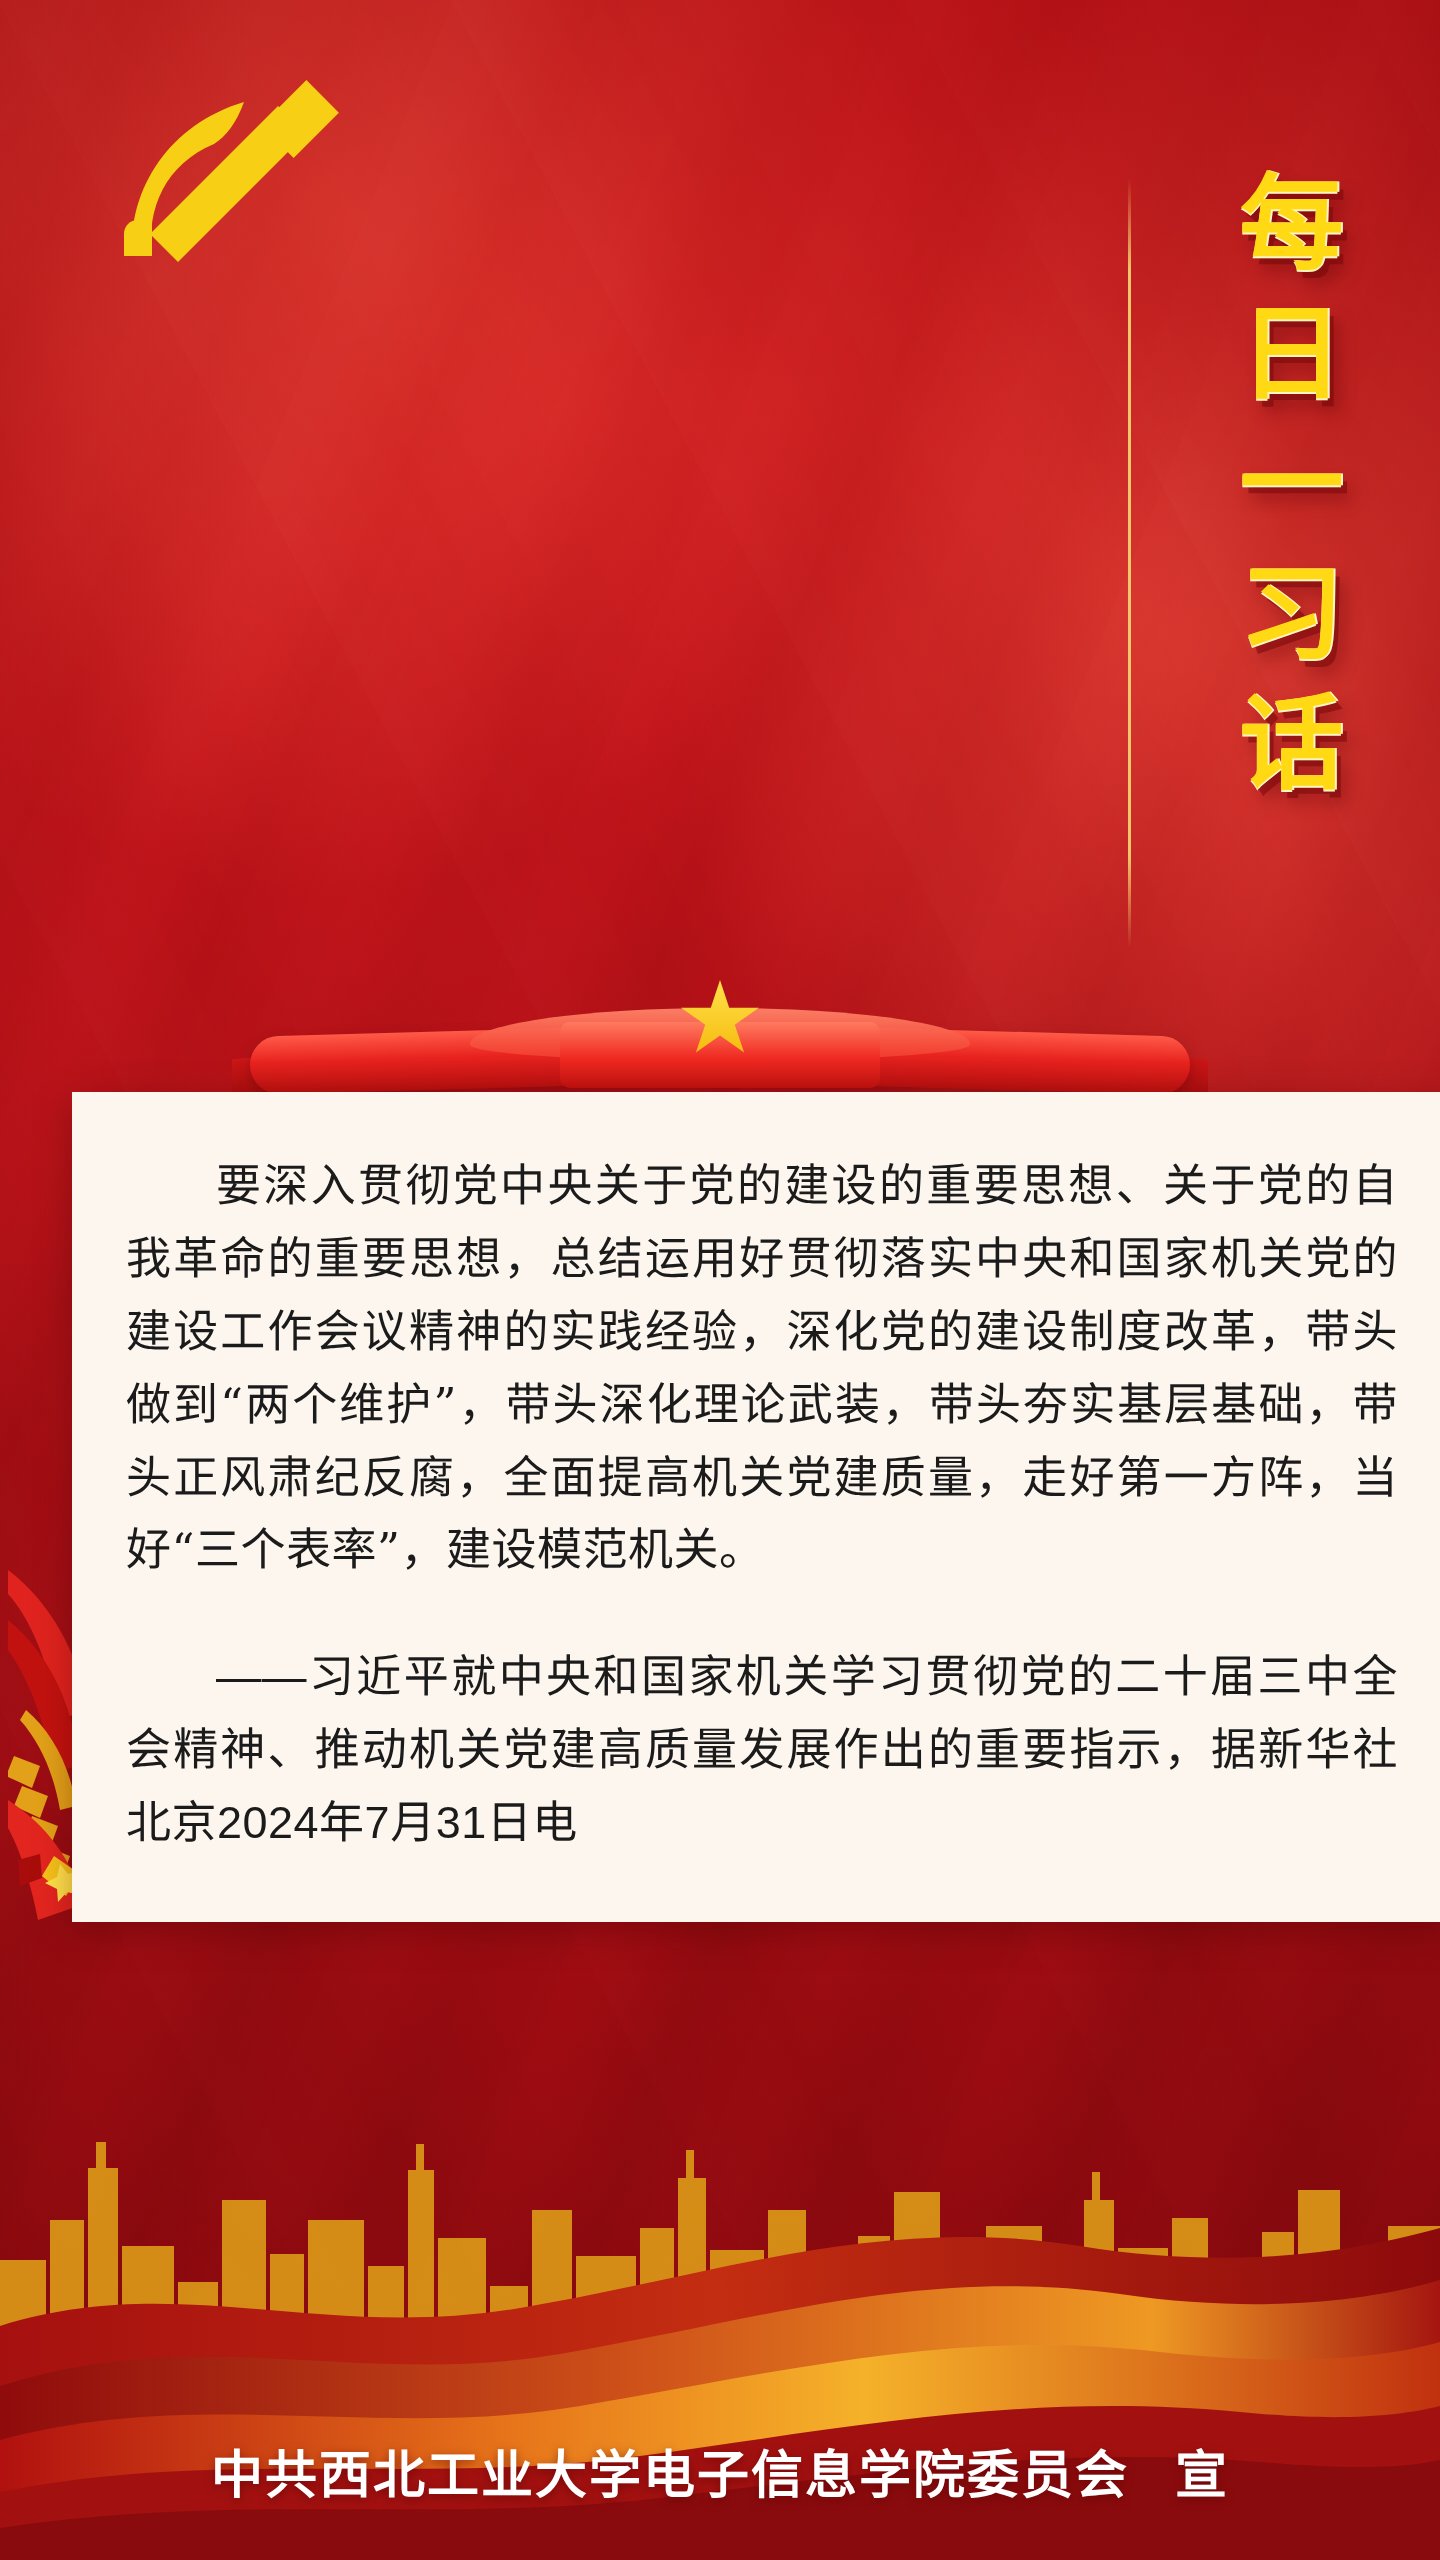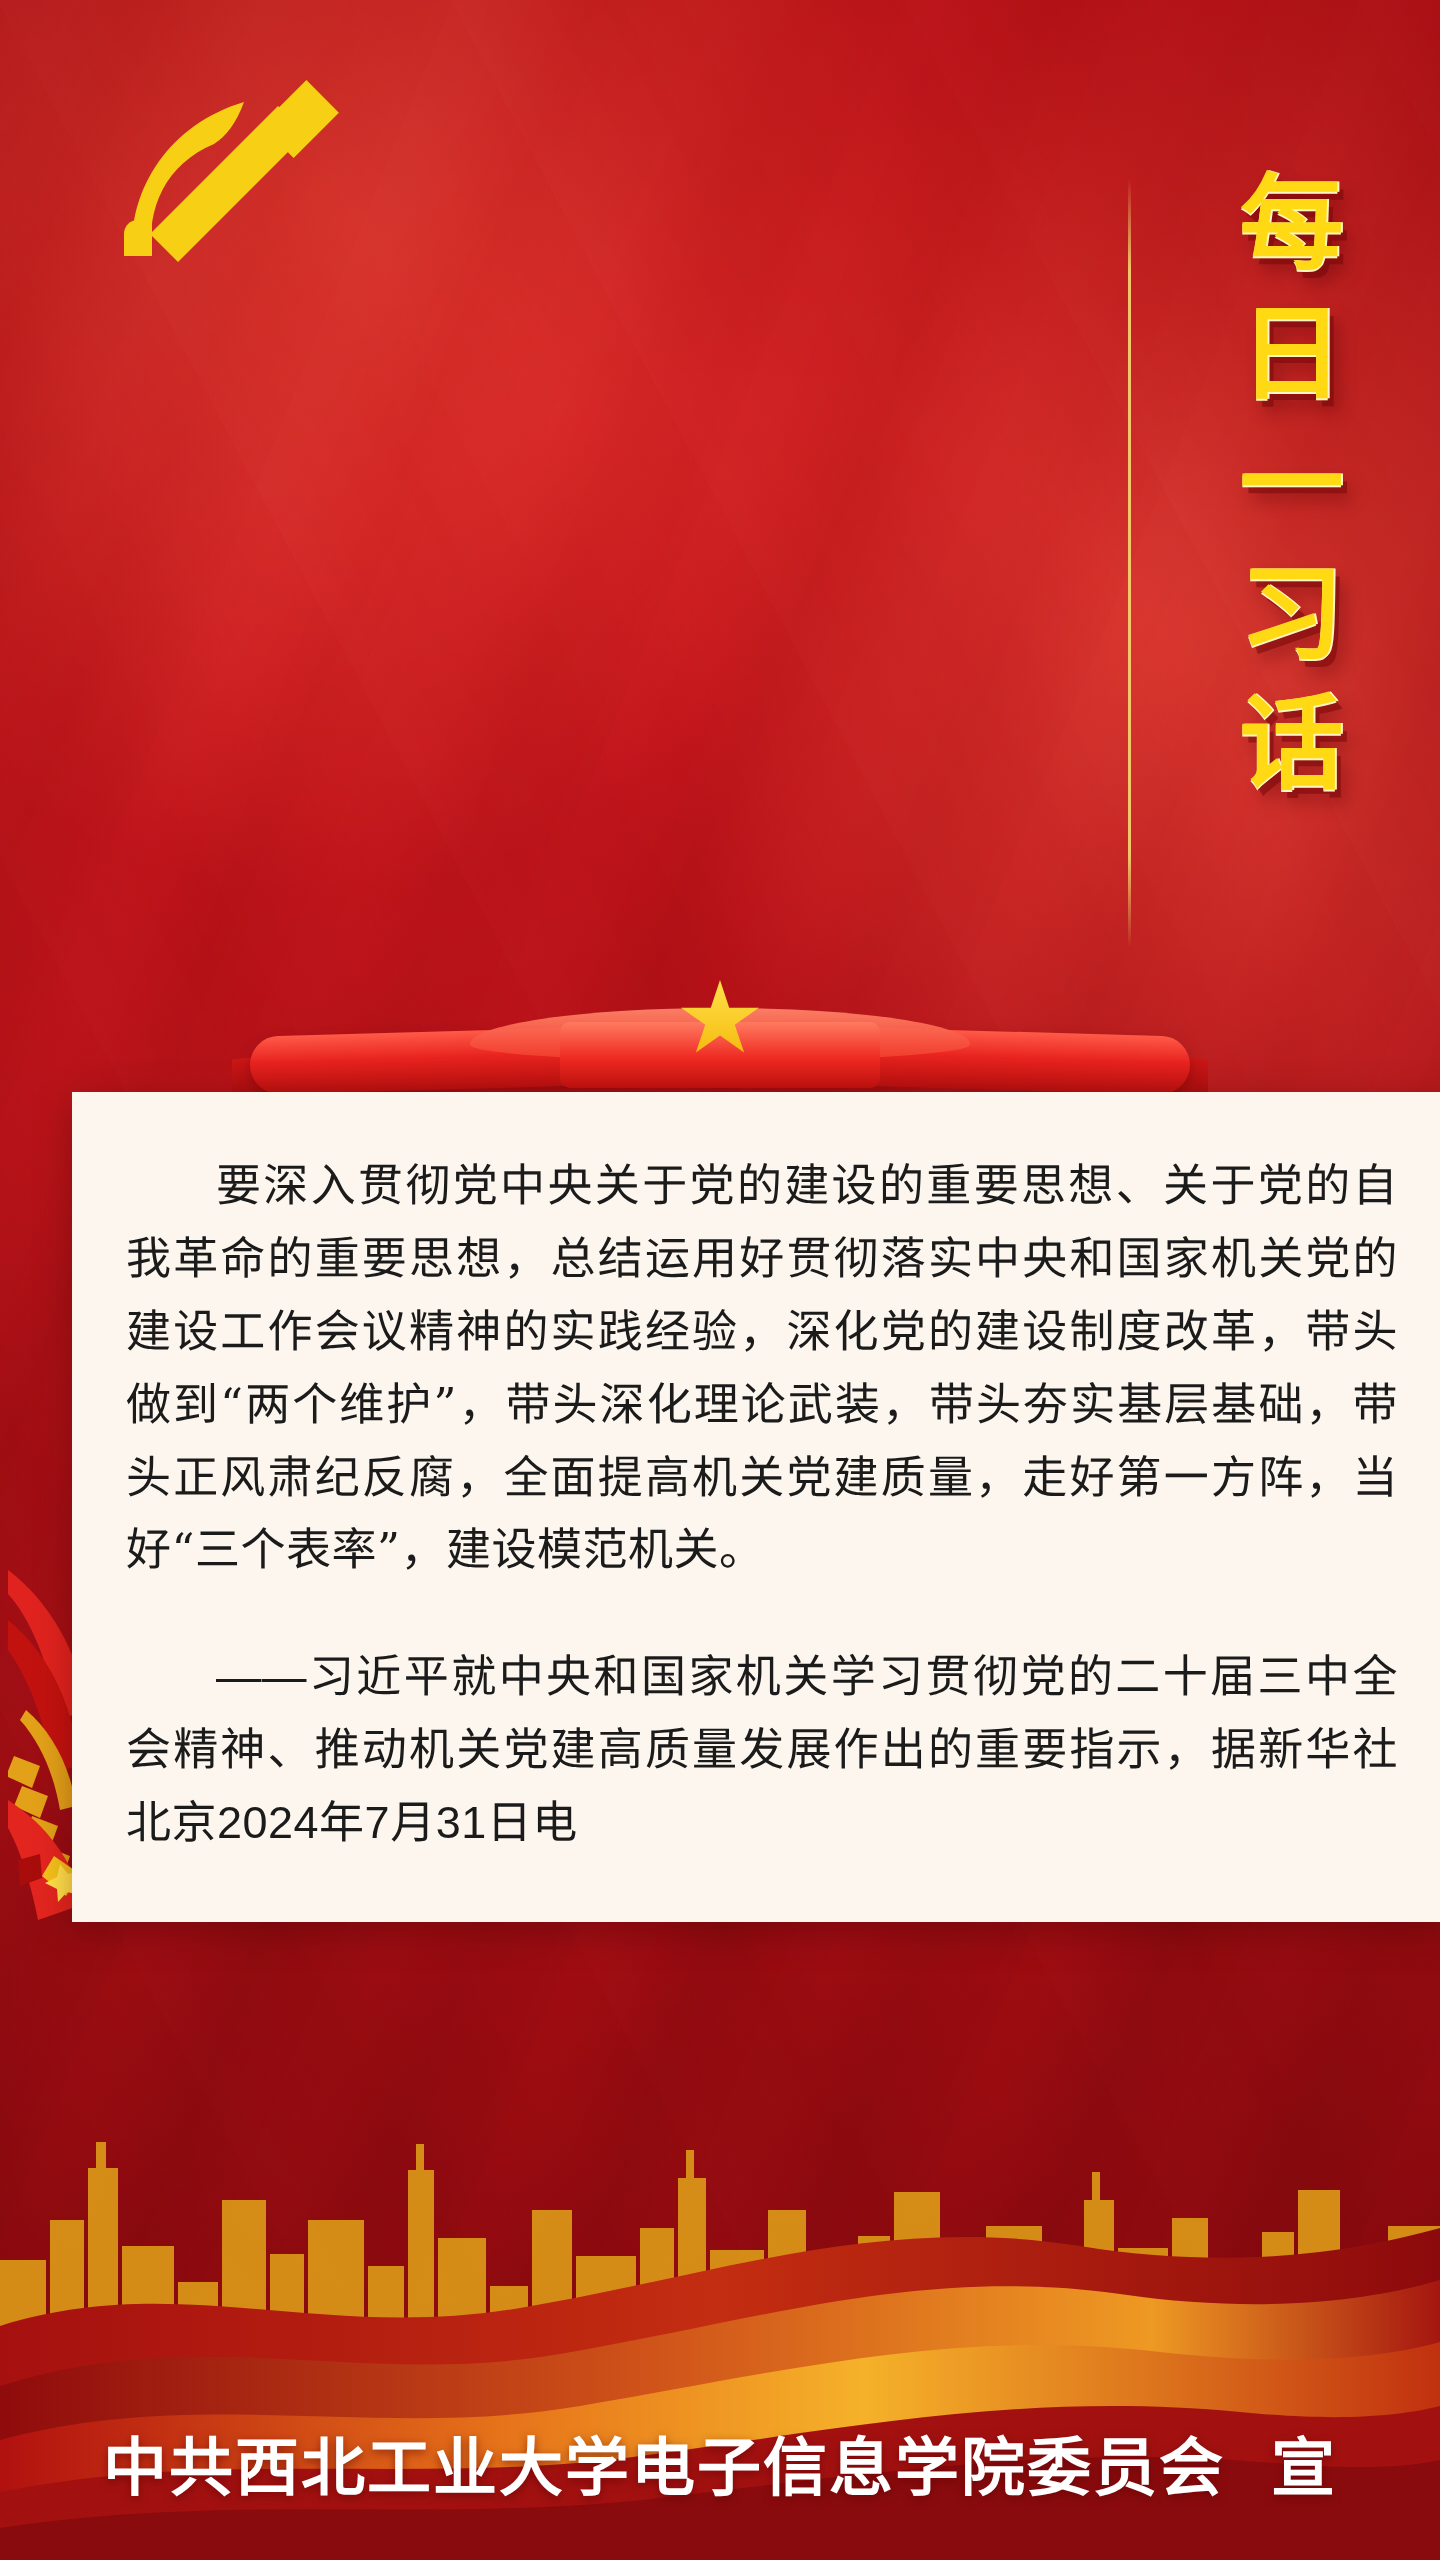--- a/index.html
+++ b/index.html
@@ -233,21 +233,21 @@
 
   
   .footer {
     position: absolute;
     left: 0;
     bottom: 52px;
     width: 1440px;
     text-align: center;
     font-family: "DejaVu Sans", "Liberation Sans", sans-serif;
     font-weight: 700;
-    font-size: 64px;
+    font-size: 52px;
     letter-spacing: 2px;
     color: #ffffff;
     text-shadow: 0 3px 10px rgba(90,0,4,0.55);
   }
   .footer .suffix { margin-left: 46px; }
 </style>
 </head>
 <body>
 
 <div id="poster">

